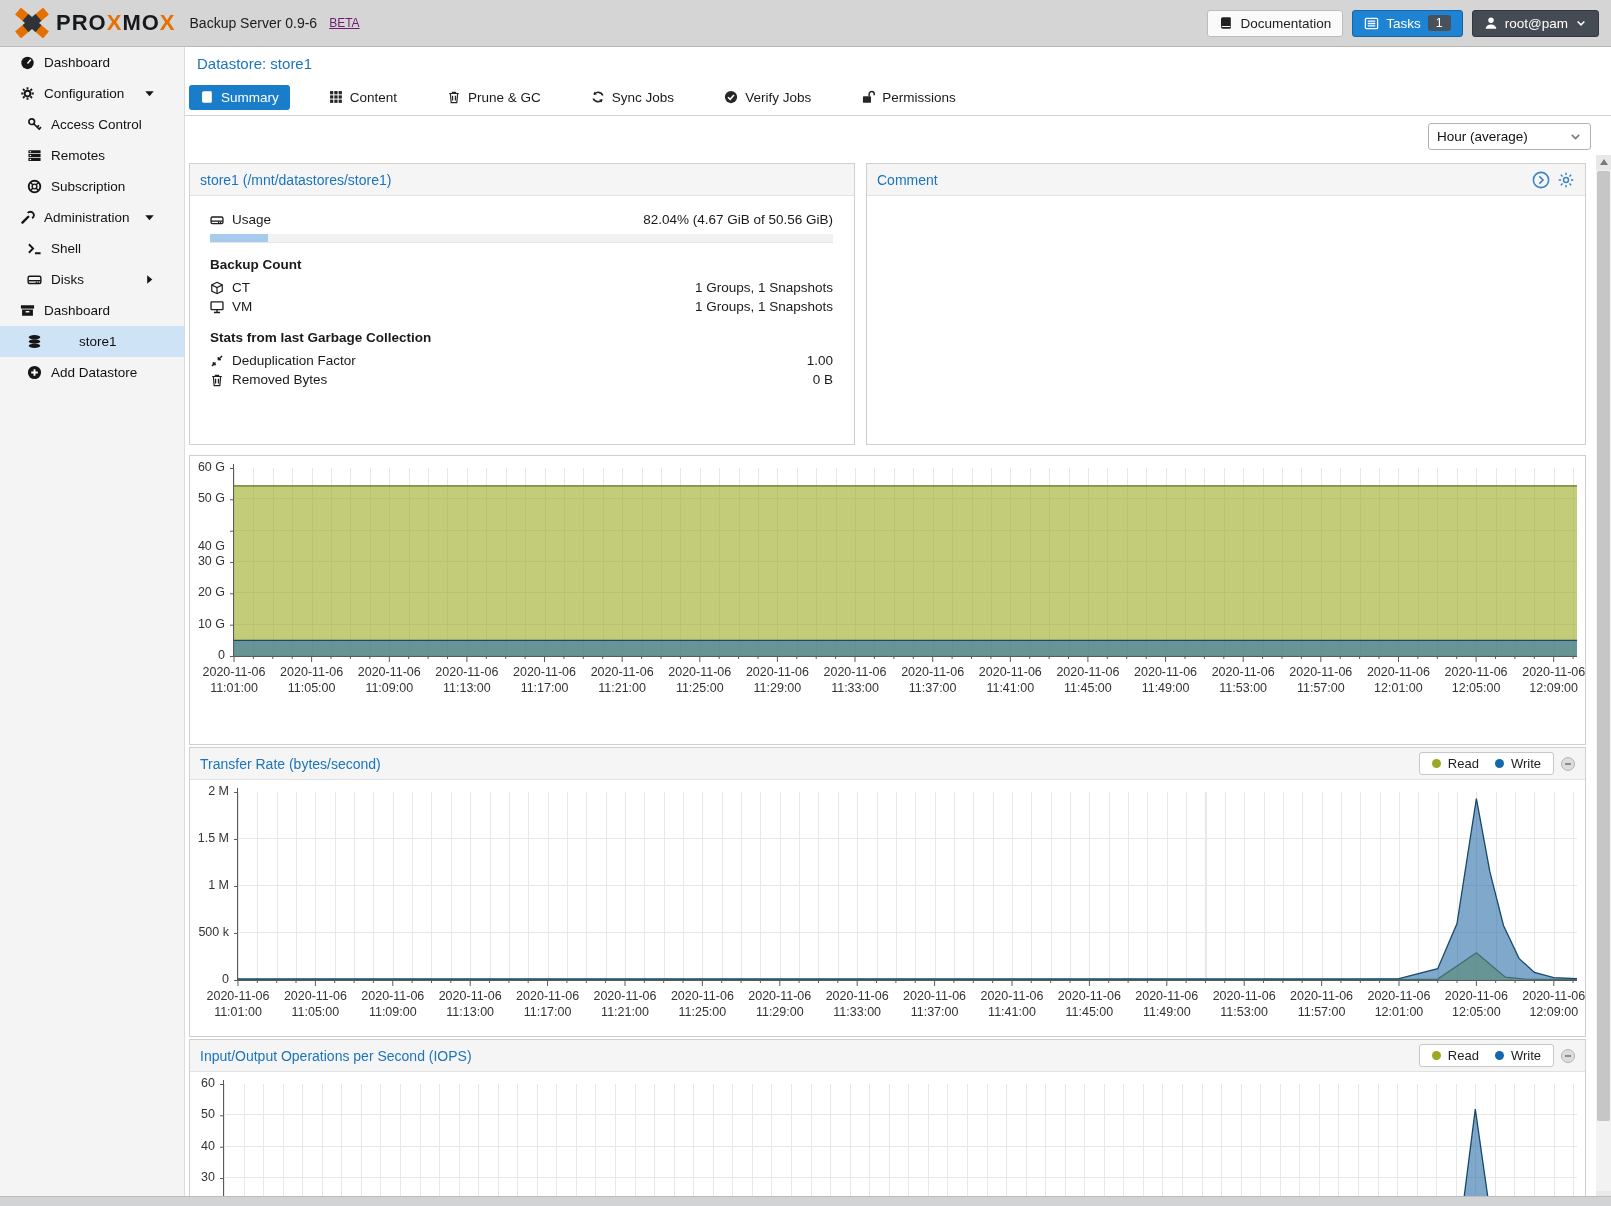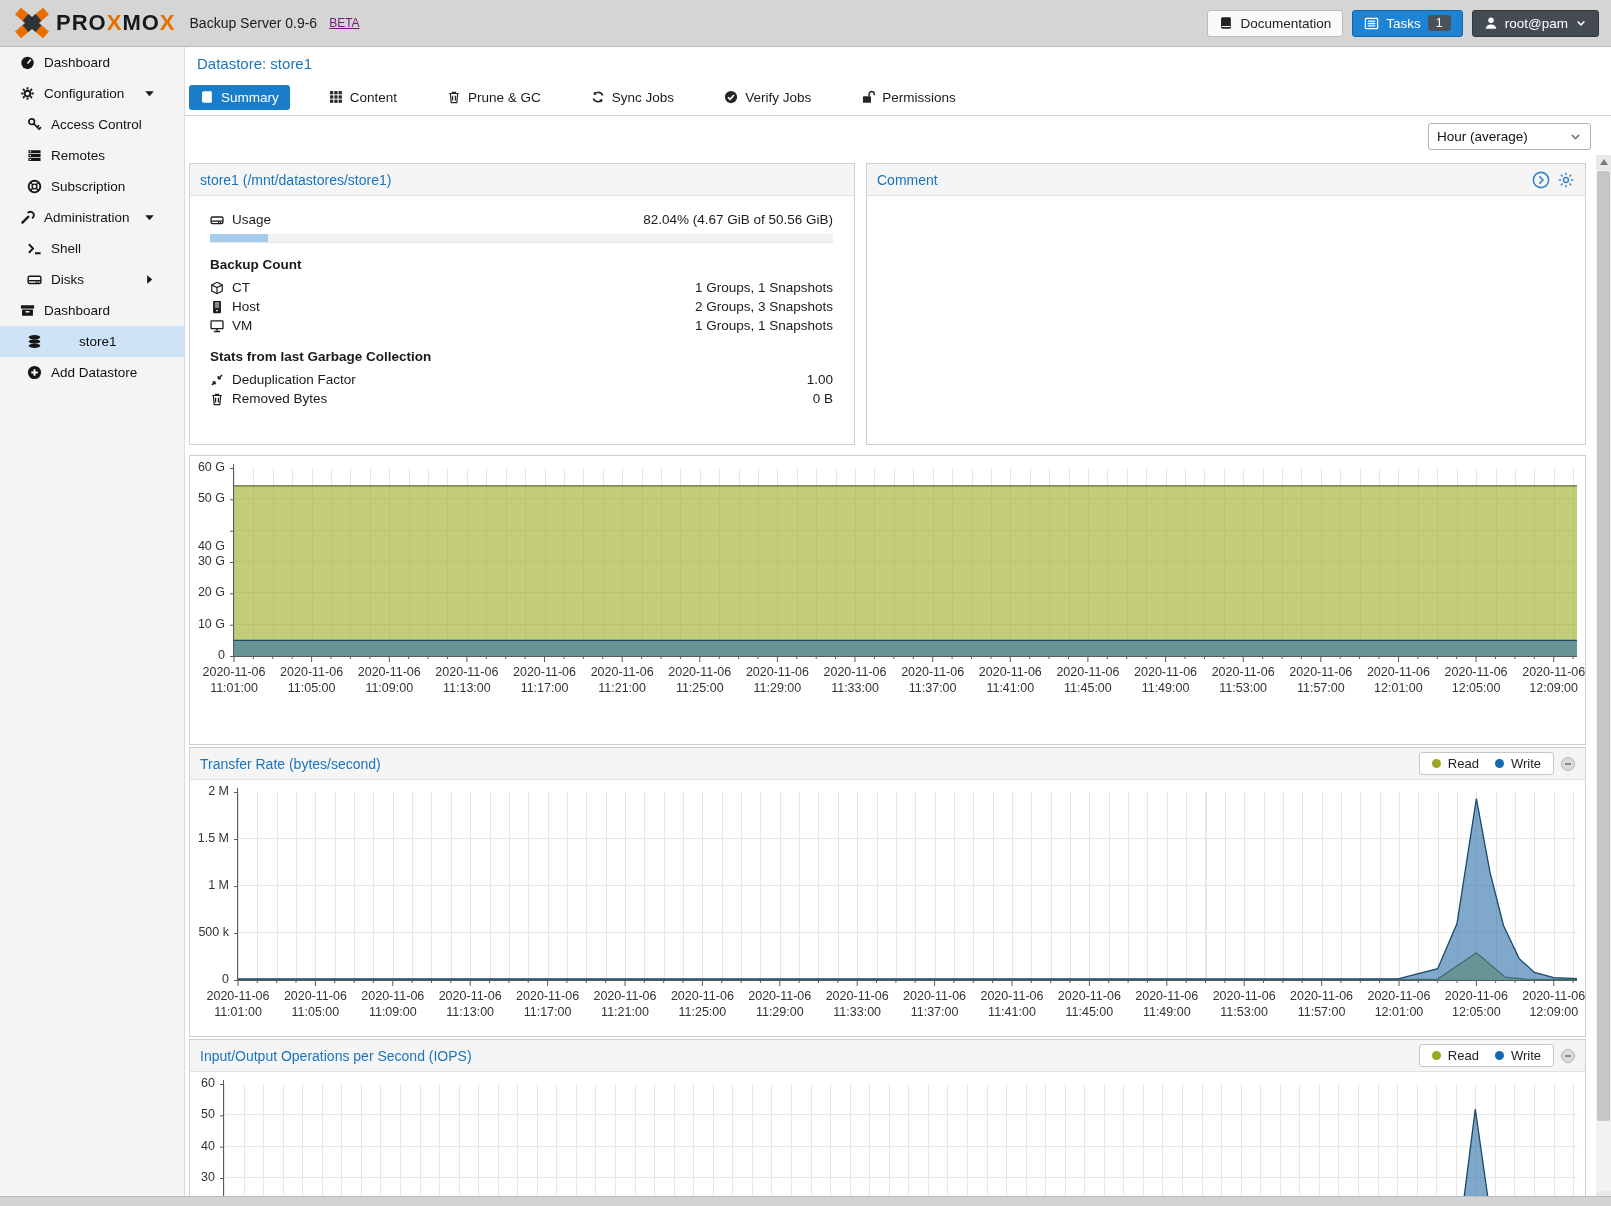--- a/index.html
+++ b/index.html
@@ -403,31 +403,20 @@
         <div id="backup-rows">
             <div class="stat-row">
               <span class="ico">
                 <svg viewBox="0 0 16 16" fill="none" stroke="currentColor" stroke-width="1.4">
                   <path d="M8 1.5 14 4.5v7L8 14.5 2 11.5v-7Z"></path>
                   <path d="M2 4.5 8 7.5l6-3M8 7.5v7"></path>
                 </svg>
               </span>
               <span class="stat-label">CT</span>
               <span class="stat-value">1 Groups, 1 Snapshots</span>
-            </div>
-            <div class="stat-row">
-              <span class="ico">
-                <svg viewBox="0 0 16 16">
-                  <rect x="3.5" y="1" width="9" height="14" rx="1" fill="currentColor"></rect>
-                  <path d="M5.5 3.5h5M5.5 5.8h5M5.5 8.1h5" stroke="#fff" stroke-width="1.1"></path>
-                  <circle cx="8" cy="12" r="1" fill="#fff"></circle>
-                </svg>
-              </span>
-              <span class="stat-label">Host</span>
-              <span class="stat-value">2 Groups, 3 Snapshots</span>
             </div>
             <div class="stat-row">
               <span class="ico">
                 <svg viewBox="0 0 16 16" fill="none" stroke="currentColor" stroke-width="1.5">
                   <rect x="1.2" y="2.2" width="13.6" height="8.8" rx="0.8"></rect>
                   <path d="M8 11v3M4.5 14.3h7"></path>
                 </svg>
               </span>
               <span class="stat-label">VM</span>
               <span class="stat-value">1 Groups, 1 Snapshots</span>

